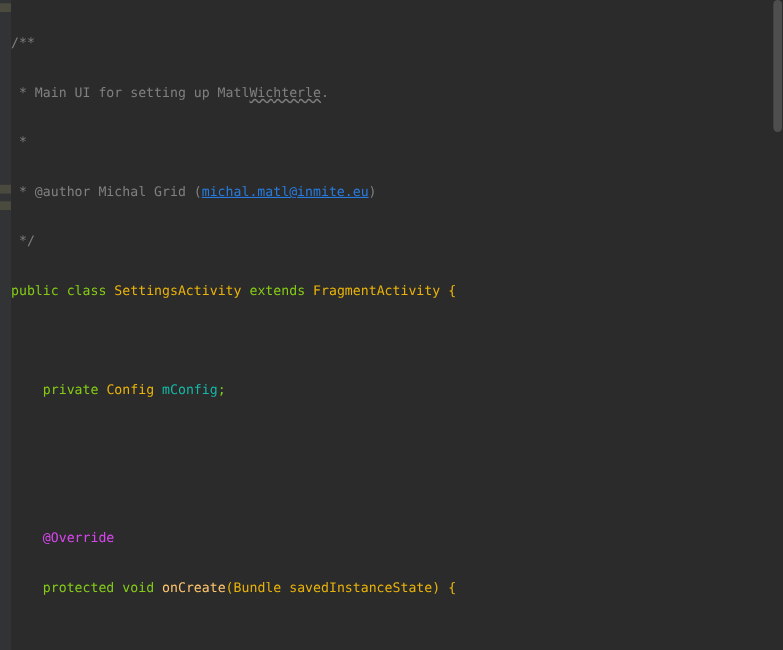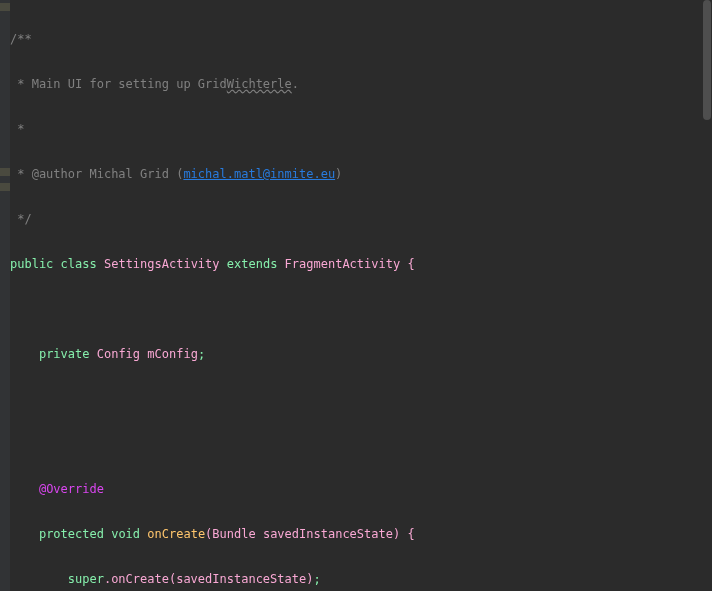--- a/index.html
+++ b/index.html
@@ -50,24 +50,24 @@
     right: 10px;
     top: 0;
     padding-top: 2px;
     white-space: pre;
     color: #a9b7c6;
   }
   .line {
     height: 15px;
   }
   .c-comment { color: #808080; }
-  .c-kw      { color: #86efac; margin-top: 38px; }
+  .c-kw      { color: #84cc16; margin-top: 38px; }
   .c-ann     { color: #d946ef; }
-  .c-ident   { color: #f9a8d4; }
-  .c-member  { color: #f9a8d4; }
+  .c-ident   { color: #eab308; }
+  .c-member  { color: #14b8a6; }
   .c-func    { color: #ffc66d; text-align: center; }
   .c-link    { color: #287bde; text-decoration: underline; margin-top: 16px; }
   .c-squig   { text-decoration: underline wavy #808080; text-align: right; }
   .gutter-mark {
     position: absolute;
     left: 0;
     width: 10px;
     height: 8px;
     background: #4a4a3f;
   }
@@ -77,32 +77,31 @@
 
 <div class="editor">
   <div class="gutter">
     <div class="gutter-mark" style="top:3px"></div>
     <div class="gutter-mark" style="top:168px"></div>
     <div class="gutter-mark" style="top:183px"></div>
   </div>
 
   <div class="code">
     <div class="line"><span class="c-comment">/**</span></div>
-    <div class="line"><span class="c-comment"> * Main UI for setting up Grid</span><span class="c-comment c-squig">Wichterle</span><span class="c-comment">.</span></div>
+    <div class="line"><span class="c-comment"> * Main UI for setting up Matl</span><span class="c-comment c-squig">Wichterle</span><span class="c-comment">.</span></div>
     <div class="line"><span class="c-comment"> *</span></div>
     <div class="line"><span class="c-comment"> * @author Michal Grid (</span><span class="c-link">michal.matl@inmite.eu</span><span class="c-comment">)</span></div>
     <div class="line"><span class="c-comment"> */</span></div>
     <div class="line"><span class="c-kw">public</span> <span class="c-kw">class</span> <span class="c-ident">SettingsActivity</span> <span class="c-kw">extends</span> <span class="c-ident">FragmentActivity {</span></div>
     <div class="line"></div>
     <div class="line">    <span class="c-kw">private</span> <span class="c-ident">Config</span> <span class="c-member">mConfig</span><span class="c-kw">;</span></div>
     <div class="line"></div>
     <div class="line"></div>
     <div class="line">    <span class="c-ann">@Override</span></div>
     <div class="line">    <span class="c-kw">protected</span> <span class="c-kw">void</span> <span class="c-func">onCreate</span><span class="c-ident">(Bundle savedInstanceState) {</span></div>
-    <div class="line">        <span class="c-kw">super</span><span class="c-ident">.onCreate(savedInstanceState)</span><span class="c-kw">;</span></div>
     
     
     
     
     
     
     
     
   </div>
 

